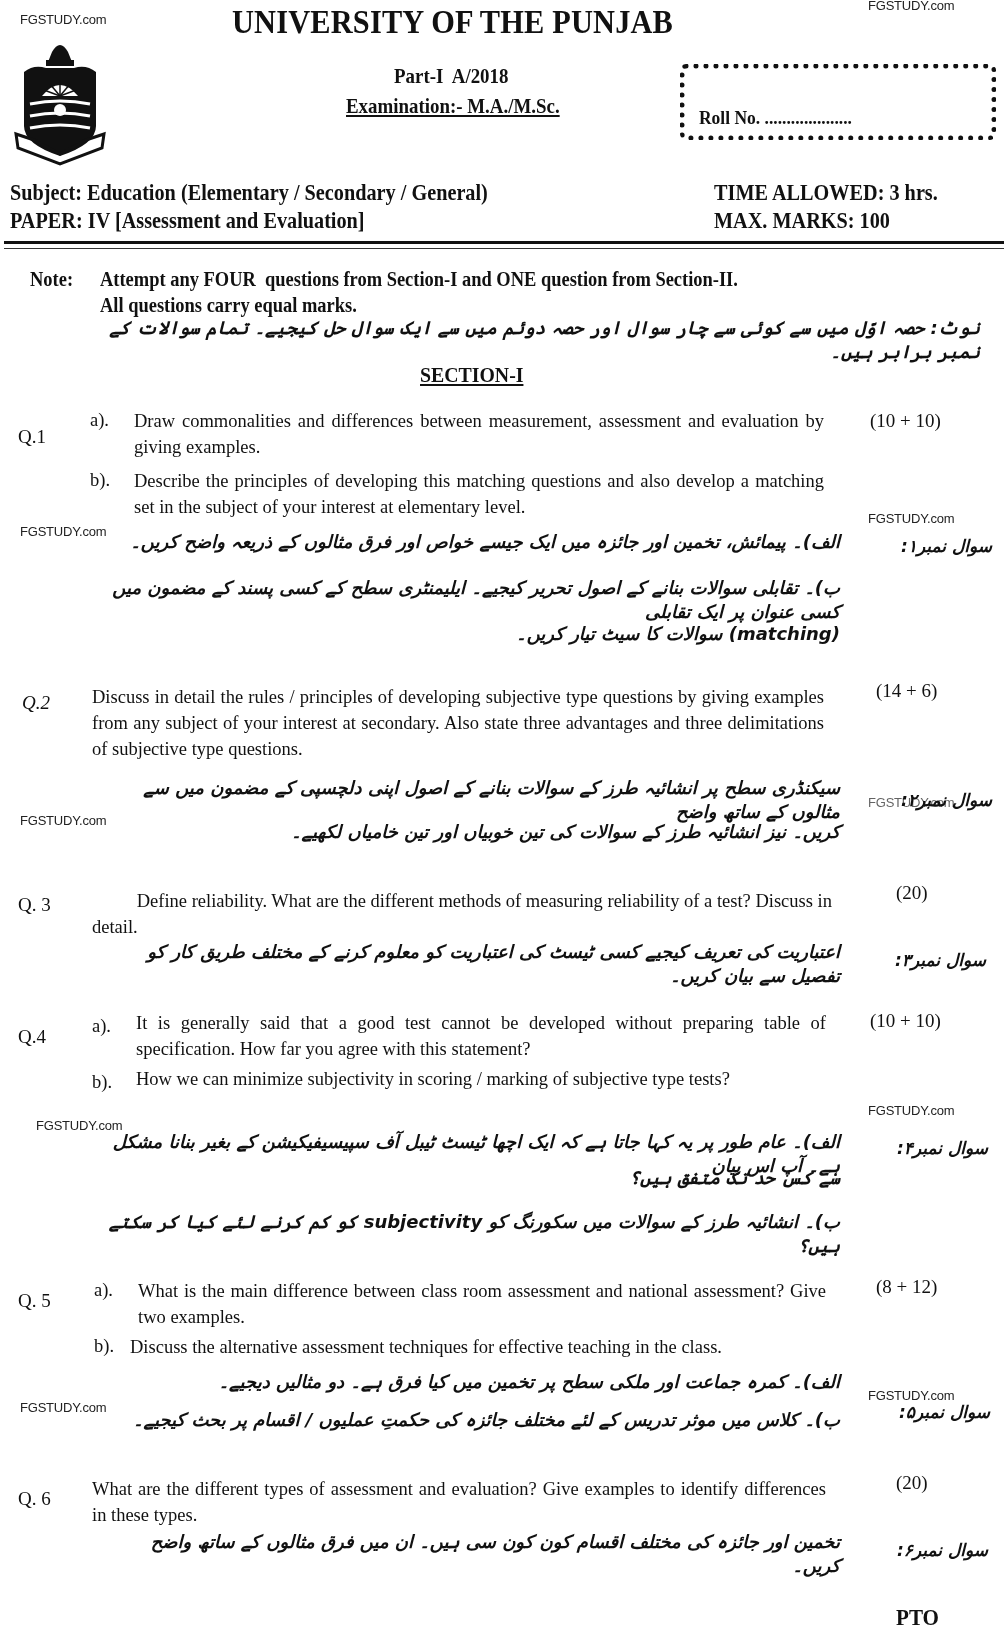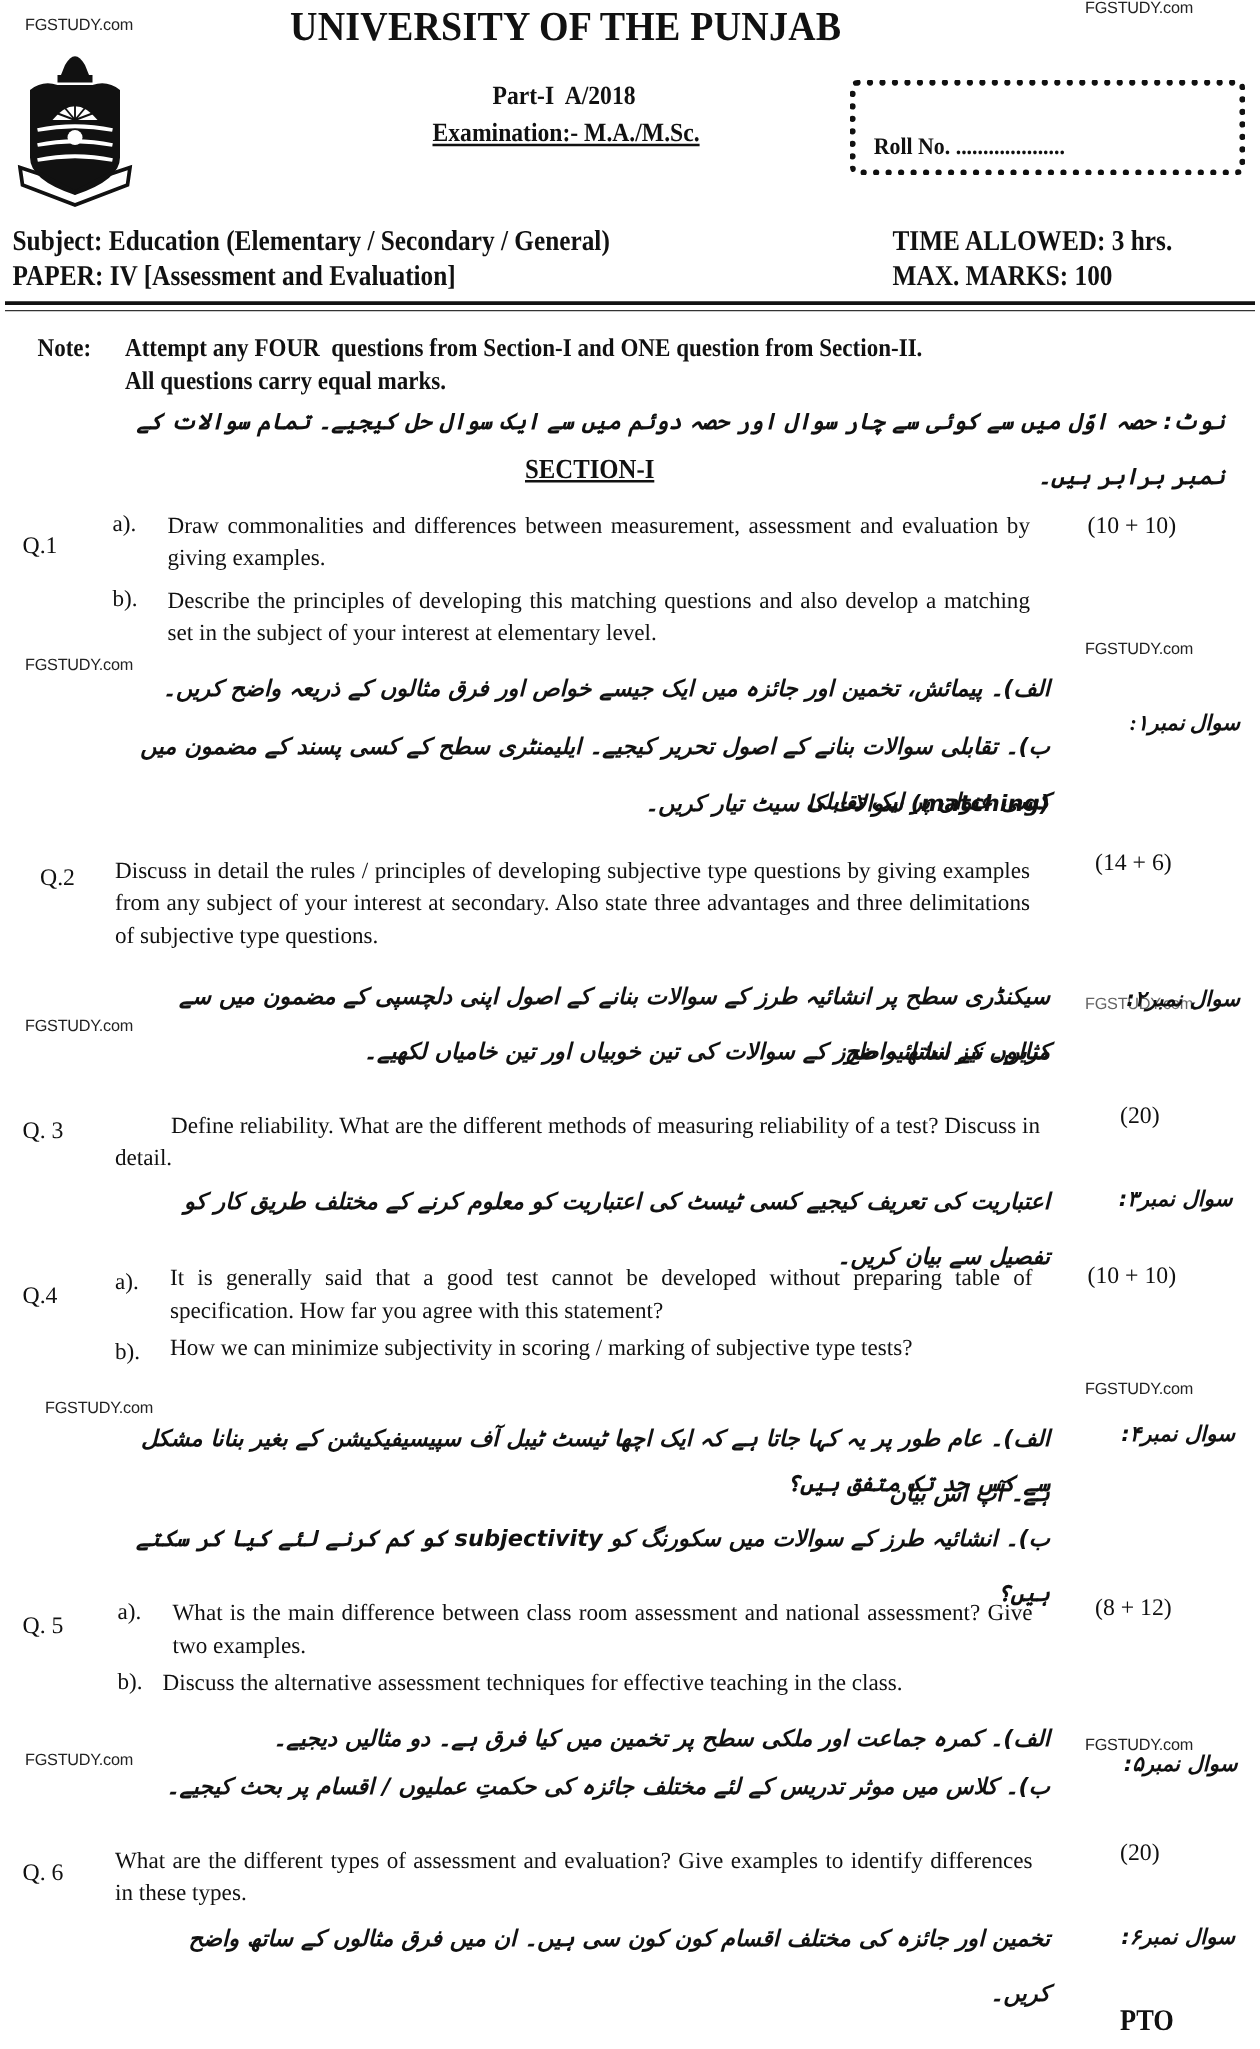--- a/index.html
+++ b/index.html
@@ -7,21 +7,21 @@
   .abs { position:absolute; }
   .wm { font-family:"Liberation Sans", sans-serif; font-size:13px; color:#222; letter-spacing:-0.2px; }
   .title { font-weight:bold; font-size:33px; letter-spacing:0.2px; transform:scaleX(0.92); transform-origin:left top; }
   .bold { font-weight:bold; }
   .hdr { font-weight:bold; font-size:23px; transform:scaleX(0.88); transform-origin:left top; white-space:nowrap; }
   .ul { text-decoration:underline; }
   .qtext { font-size:18.5px; line-height:26px; text-align:justify; text-align-last:left; }
   .qnum { font-size:19px; }
   .marks { font-size:19px; white-space:nowrap; }
   .sub { font-size:18.5px; }
-  .urdu { direction:rtl; font-family:"DejaVu Sans", sans-serif; font-size:18px; font-weight:bold; font-style:italic; line-height:44px; text-align:right; }
+  .urdu { direction:rtl; font-family:"DejaVu Sans", sans-serif; font-size:18px; font-weight:bold; font-style:italic; line-height:24px; text-align:right; }
   .urdu-label { direction:rtl; font-family:"DejaVu Sans", sans-serif; font-size:17px; font-weight:bold; font-style:italic; text-align:right; white-space:nowrap; }
   .rule1 { height:3px; background:#111; }
   .rule2 { height:1px; background:#333; }
   .rollbox { border:5px dotted #111; border-radius:6px; }
 </style>
 </head>
 <body>
 
 <div class="abs wm" style="left:20px;top:12px;">FGSTUDY.com</div>
 <div class="abs wm" style="left:868px;top:-2px;">FGSTUDY.com</div>
@@ -78,28 +78,28 @@
 
 <div class="abs bold ul" style="left:420px;top:362px;font-size:22px;transform:scaleX(0.9);transform-origin:left top;">SECTION-I</div>
 
 <div>
   <div class="abs qnum" style="left:18px;top:426px;">Q.1</div>
   <div class="abs marks" style="left:870px;top:410px;">(10 + 10)</div>
   <div class="abs sub" style="left:90px;top:410px;">a).</div>
   <div class="abs qtext" style="left:134px;top:408px;width:690px;">Draw commonalities and differences between measurement, assessment and evaluation by giving examples.</div>
   <div class="abs sub" style="left:90px;top:470px;">b).</div>
   <div class="abs qtext" style="left:134px;top:468px;width:690px;">Describe the principles of developing this matching questions and also develop a matching set in the subject of your interest at elementary level.</div>
-  <div class="abs urdu-label" style="right:16px;top:568px;font-family:Liberation Serif, serif;">سوال نمبر۱:</div>
+  <div class="abs urdu-label" style="right:16px;top:536px;">سوال نمبر۱:</div>
   <div class="abs urdu" style="left:100px;top:530px;width:740px;">الف)۔ پیمائش، تخمین اور جائزہ میں ایک جیسے خواص اور فرق مثالوں کے ذریعہ واضح کریں۔</div>
   <div class="abs urdu" style="left:100px;top:576px;width:740px;">ب)۔ تقابلی سوالات بنانے کے اصول تحریر کیجیے۔ ایلیمنٹری سطح کے کسی پسند کے مضمون میں کسی عنوان پر ایک تقابلی</div>
   <div class="abs urdu" style="left:100px;top:622px;width:740px;">(matching) سوالات کا سیٹ تیار کریں۔</div>
 </div>
 
 <div>
-  <div class="abs qnum" style="left:32px;top:692px;">Q.2</div>
+  <div class="abs qnum" style="left:22px;top:692px;font-style:italic;">Q.2</div>
   <div class="abs marks" style="left:876px;top:680px;">(14 + 6)</div>
   <div class="abs qtext" style="left:92px;top:684px;width:732px;">Discuss in detail the rules / principles of developing subjective type questions by giving examples from any subject of your interest at secondary. Also state three advantages and three delimitations of subjective type questions.</div>
   <div class="abs urdu-label" style="right:16px;top:790px;text-align:right;">سوال نمبر۲:</div>
   <div class="abs urdu" style="left:100px;top:776px;width:740px;">سیکنڈری سطح پر انشائیہ طرز کے سوالات بنانے کے اصول اپنی دلچسپی کے مضمون میں سے مثالوں کے ساتھ واضح</div>
   <div class="abs urdu" style="left:100px;top:820px;width:740px;">کریں۔ نیز انشائیہ طرز کے سوالات کی تین خوبیاں اور تین خامیاں لکھیے۔</div>
 </div>
 
 <div>
   <div class="abs qnum" style="left:18px;top:894px;">Q. 3</div>
   <div class="abs marks" style="left:896px;top:882px;">(20)</div>

